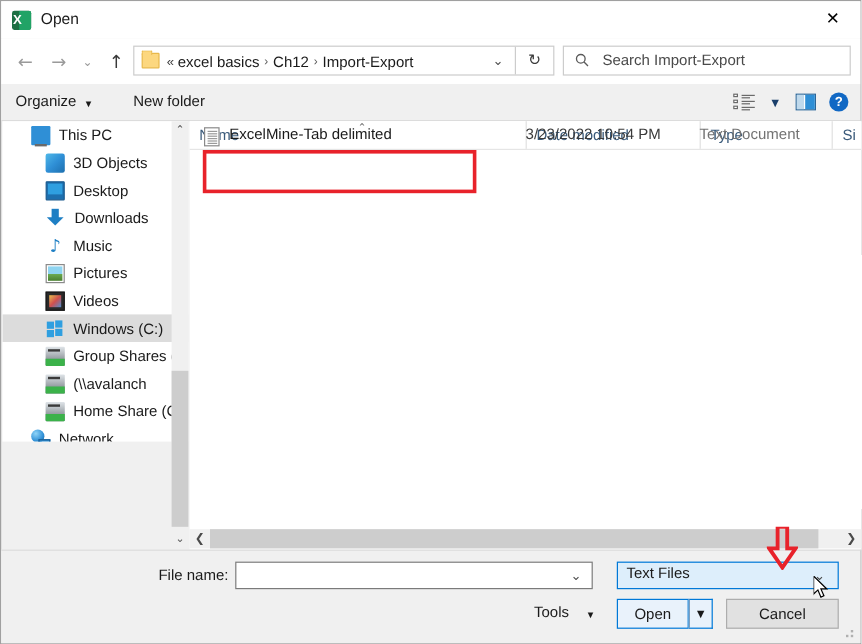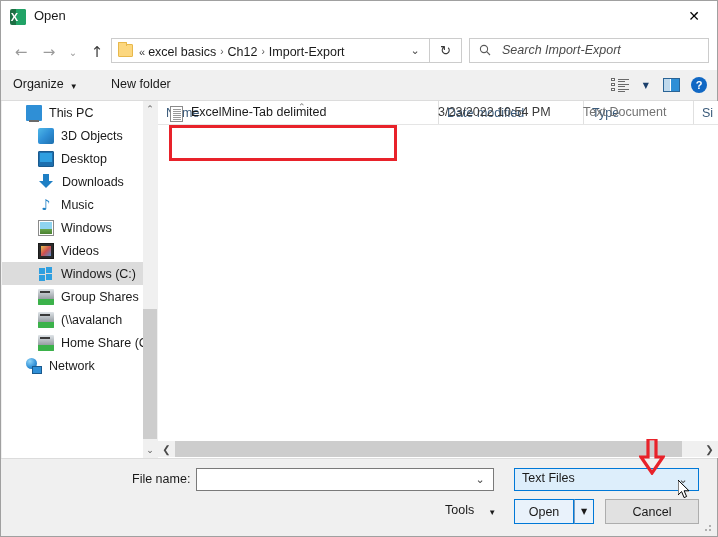--- a/index.html
+++ b/index.html
@@ -104,21 +104,21 @@
     background: #ffffff; border: 1px solid #cccccc;
   }
   #search-icon {
     position: absolute; left: 9px; top: 5px;
     width: 12px; height: 12px;
     color: #5a5a5a; font-size: 12px; line-height: 12px;
     font-family: "DejaVu Sans", sans-serif;
   }
   #search-text {
     position: absolute; left: 32px; top: 3px;
-    font-size: 12.5px; color: #4a4a4a; line-height: 17px; font-style: italic;
+    font-size: 12.5px; color: #4a4a4a; line-height: 17px;
   }
 
   
   #toolbar {
     position: absolute; left: 0; top: 69px; width: 716px; height: 31px;
     background: #f0f0f0; border-bottom: 1px solid #dcdcdc;
   }
   #organize {
     position: absolute; left: 12px; top: 7px;
     font-size: 12.5px; color: #1a1a1a;
@@ -152,21 +152,21 @@
   #pane-icon .right{ position: absolute; right: 0; top: 0; width: 8px; height: 12px; background: #2f8fd6; }
   #help-icon {
     position: absolute; right: 10px; top: 7px; width: 16px; height: 16px;
     border-radius: 50%; background: #1168c4; color: #ffffff;
     font-size: 11px; font-weight: bold; line-height: 16px; text-align: center;
     font-family: "Liberation Sans", sans-serif;
   }
 
   
   #navpane {
-    position: absolute; left: 1px; top: 100px; width: 155px; height: 357px;
+    position: absolute; left: 1px; top: 100px; width: 155px; height: 267px;
     background: #ffffff; overflow: hidden;
   }
   .navitem {
     position: relative; height: 23px;
     display: flex; align-items: center;
     font-size: 12.5px; color: #1a1a1a;
     white-space: nowrap;
   }
   .navitem.selected { background: #dcdcdc; }
   .navitem .ico { width: 16px; height: 16px; position: relative; flex: 0 0 16px; }
@@ -452,21 +452,21 @@
           <span class="head"></span>
         </span>
         <span class="lbl">Downloads</span>
       </div>
       <div class="navitem lvl1">
         <span class="ico ic-music">♪</span>
         <span class="lbl">Music</span>
       </div>
       <div class="navitem lvl1">
         <span class="ico ic-pic"></span>
-        <span class="lbl">Windows</span>
+        <span class="lbl">Pictures</span>
       </div>
       <div class="navitem lvl1">
         <span class="ico ic-vid"></span>
         <span class="lbl">Videos</span>
       </div>
       <div class="navitem lvl1 selected">
         <span class="ico ic-win">
           <span class="q" style="left:1px;top:2px;"></span>
           <span class="q" style="left:8px;top:1px;"></span>
           <span class="q" style="left:1px;top:9px;"></span>

